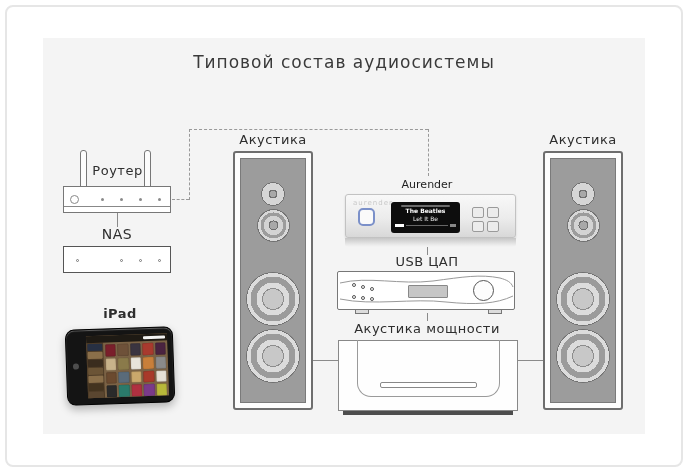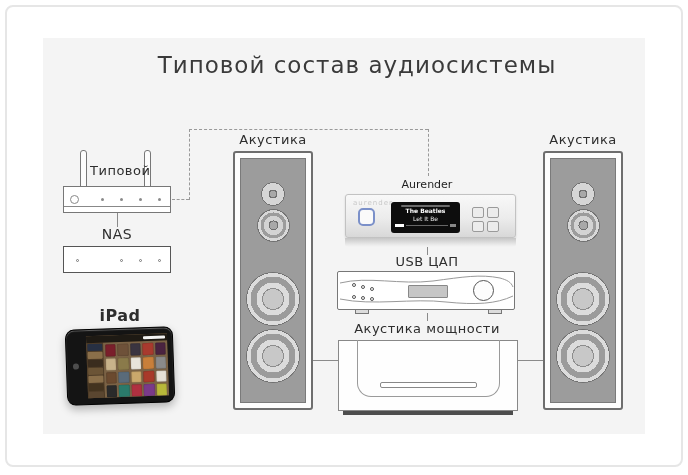--- a/index.html
+++ b/index.html
@@ -11,22 +11,22 @@
   }
   .page-frame {
     position:absolute; left:5px; top:5px; width:678px; height:462px;
     border:2px solid #e6e6e6; border-radius:8px; background:#fff;
   }
   .panel {
     position:absolute; left:43px; top:38px; width:602px; height:396px;
     background:#f4f4f4;
   }
   .diagram-title {
-    position:absolute; left:157px; top:52px; width:400px;
-    text-align:center; font-size:23px; letter-spacing:1px; color:#3a3a3a;
+    position:absolute; left:144px; top:52px; width:400px;
+    text-align:center; font-size:17px; letter-spacing:1px; color:#3a3a3a;
     font-weight:500;
   }
   .lbl { position:absolute; text-align:center; font-size:13px; color:#2e2e2e; letter-spacing:.5px; }
   .lbl-sans { position:absolute; text-align:center; font-size:11px; color:#1f1f1f; }
 
   
   .hline { position:absolute; border-top:1px solid #8a8a8a; height:0; }
   .vline { position:absolute; border-left:1px solid #8a8a8a; width:0; }
   .hdash { position:absolute; border-top:1px dashed #999; height:0; }
   .vdash { position:absolute; border-left:1px dashed #999; width:0; }
@@ -132,21 +132,21 @@
 <div class="diagram-title">Типовой состав аудиосистемы</div>
 
 <div class="hdash" style="left:172px; top:199px; width:17px;"></div>
 <div class="vdash" style="left:189px; top:129px; height:71px;"></div>
 <div class="hdash" style="left:189px; top:129px; width:239px;"></div>
 <div class="vdash" style="left:428px; top:129px; height:47px;"></div>
 
 <div>
   <div class="antenna" style="left:80px; top:150px;"></div>
   <div class="antenna" style="left:144px; top:150px;"></div>
-  <div class="lbl" style="left:90px; top:163px; width:55px;">Типовой</div>
+  <div class="lbl" style="left:90px; top:163px; width:55px;">Роутер</div>
   <div class="router-body">
     <div class="router-strip"></div>
     <div class="router-led-big"></div>
     <div class="dot" style="left:37px; top:11px;"></div>
     <div class="dot" style="left:56px; top:11px;"></div>
     <div class="dot" style="left:75px; top:11px;"></div>
     <div class="dot" style="left:94px; top:11px;"></div>
   </div>
 </div>
 
@@ -155,21 +155,21 @@
   <div class="lbl" style="left:92px; top:226px; width:50px; font-size:14px;">NAS</div>
   <div class="nas-box">
     <div class="nas-dot" style="left:12px;"></div>
     <div class="nas-dot" style="left:56px;"></div>
     <div class="nas-dot" style="left:75px;"></div>
     <div class="nas-dot" style="left:94px;"></div>
   </div>
 </div>
 
 <div>
-  <div class="lbl" style="left:95px; top:306px; width:50px; font-size:16px; font-weight:bold;">iPad</div>
+  <div class="lbl" style="left:95px; top:306px; width:50px; font-size:13px; font-weight:bold;">iPad</div>
   <div class="ipad">
     <div class="ipad-home"></div>
     <div class="ipad-screen">
       <div class="ipad-topbar">
         <div class="ipad-search"></div>
       </div>
       <div class="ipad-main">
         <div class="ipad-sidebar">
             <div style="background: rgb(39, 48, 67);"></div>
             <div style="background: rgb(138, 111, 74);"></div>

